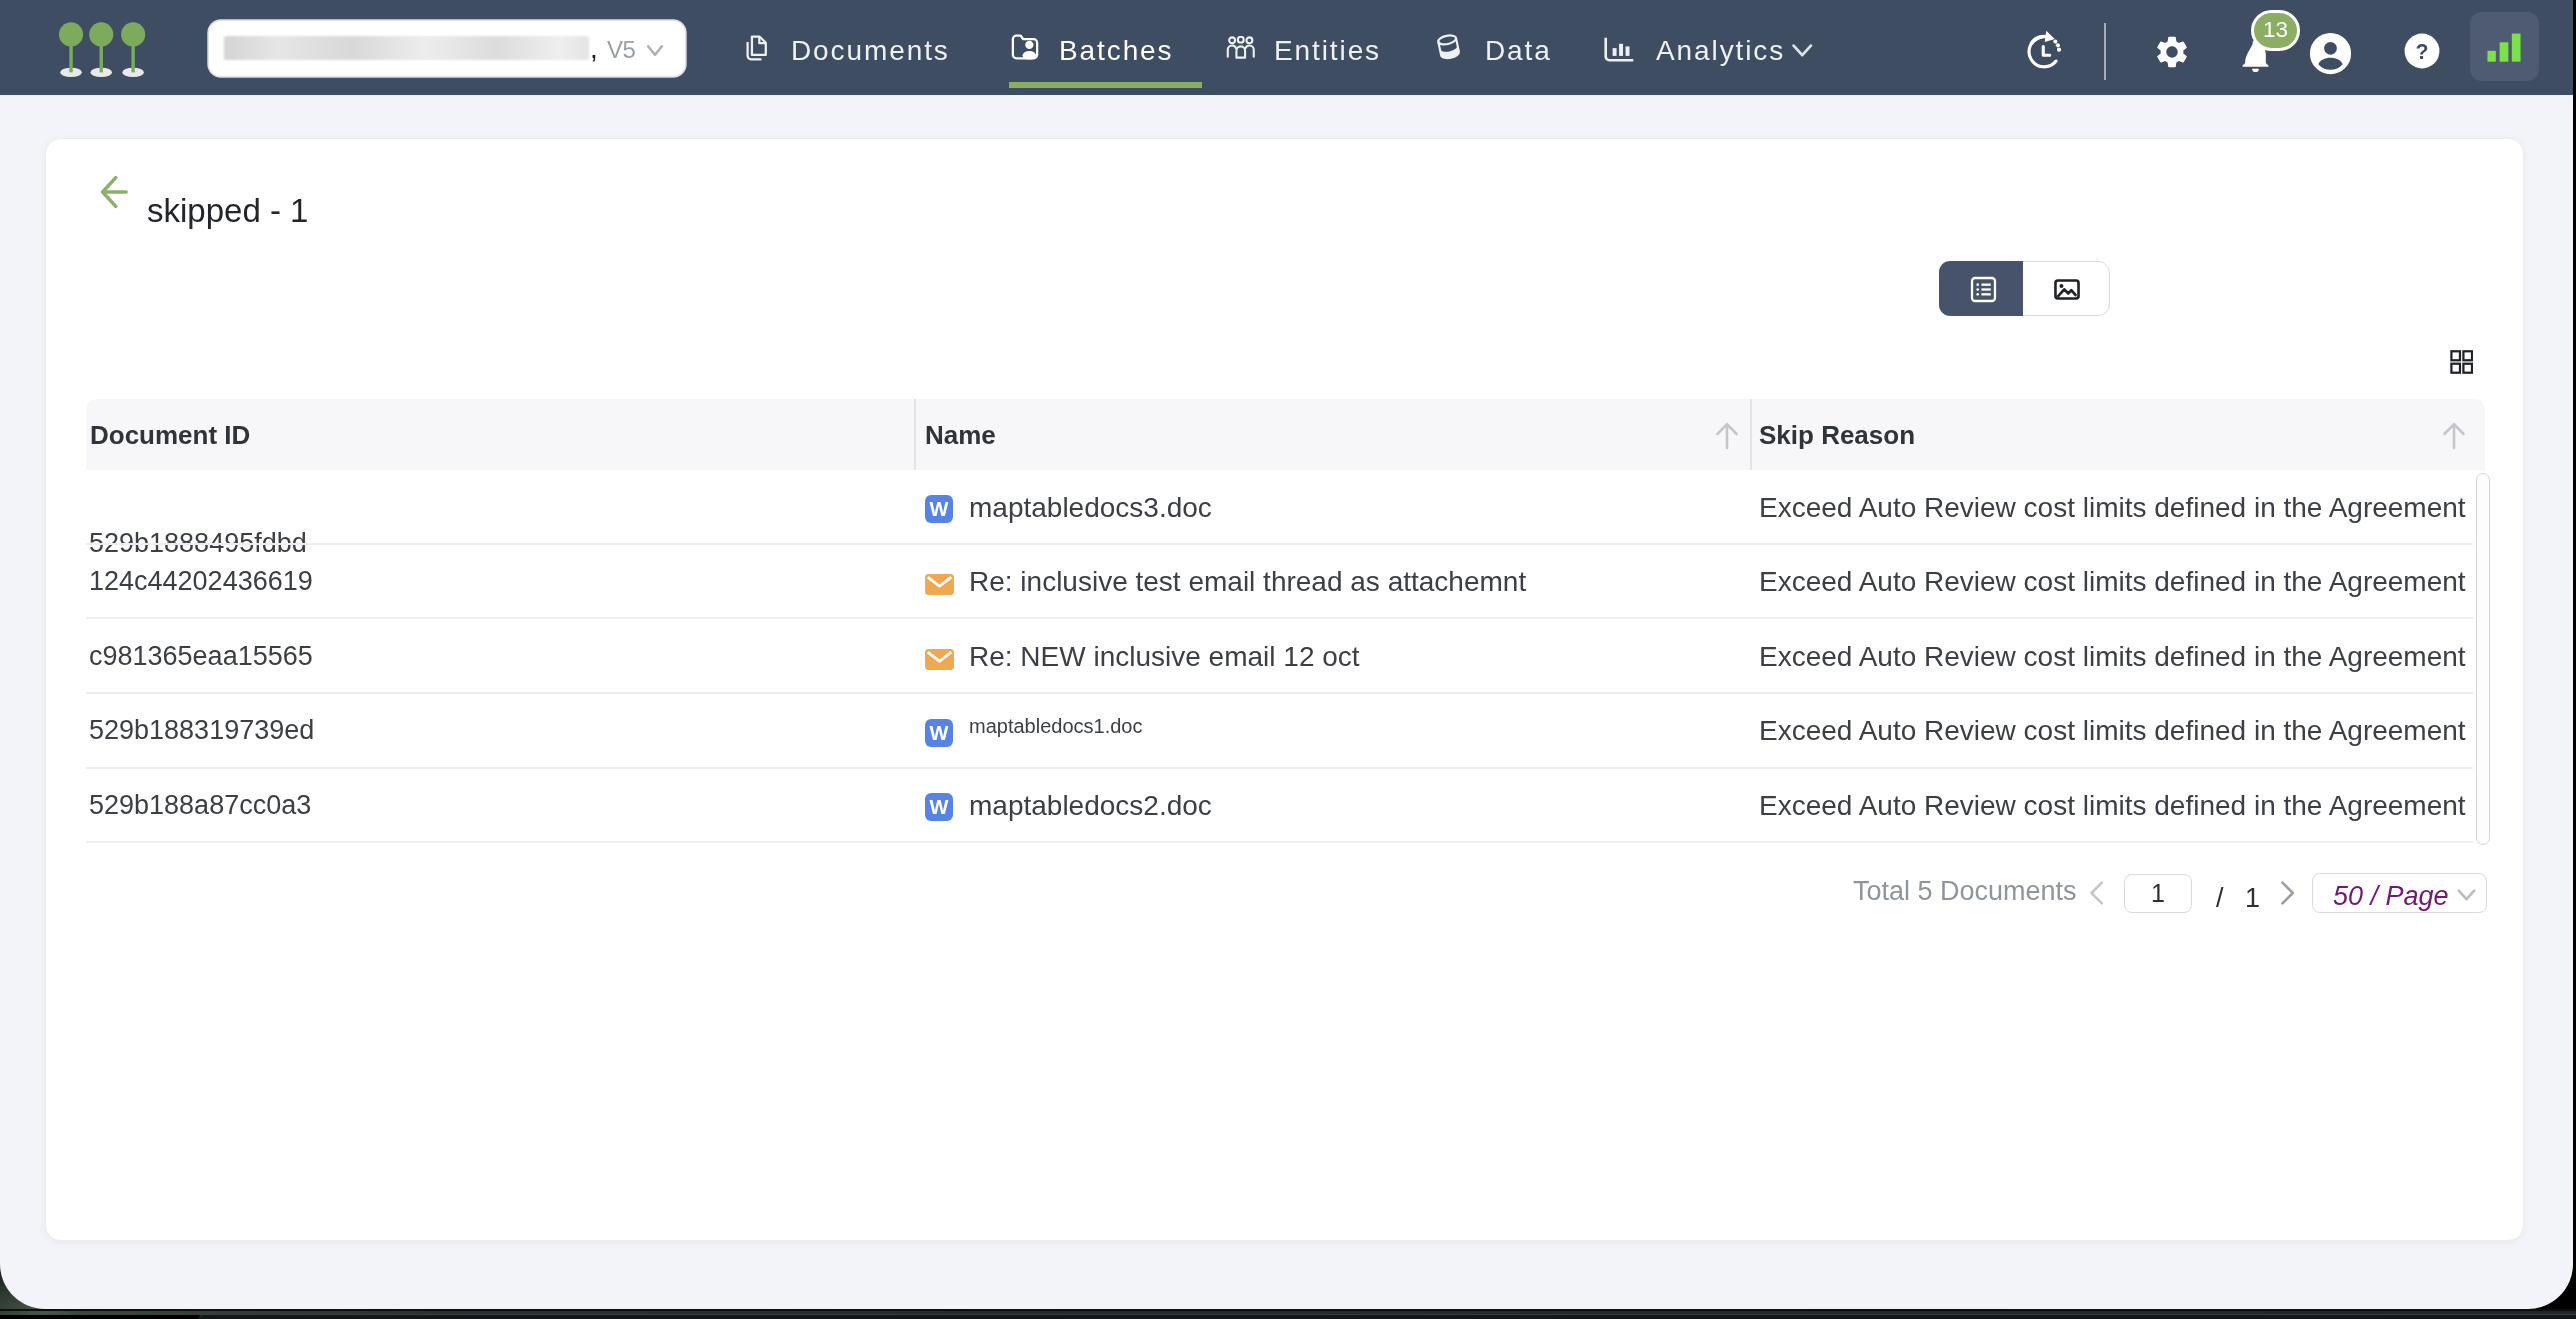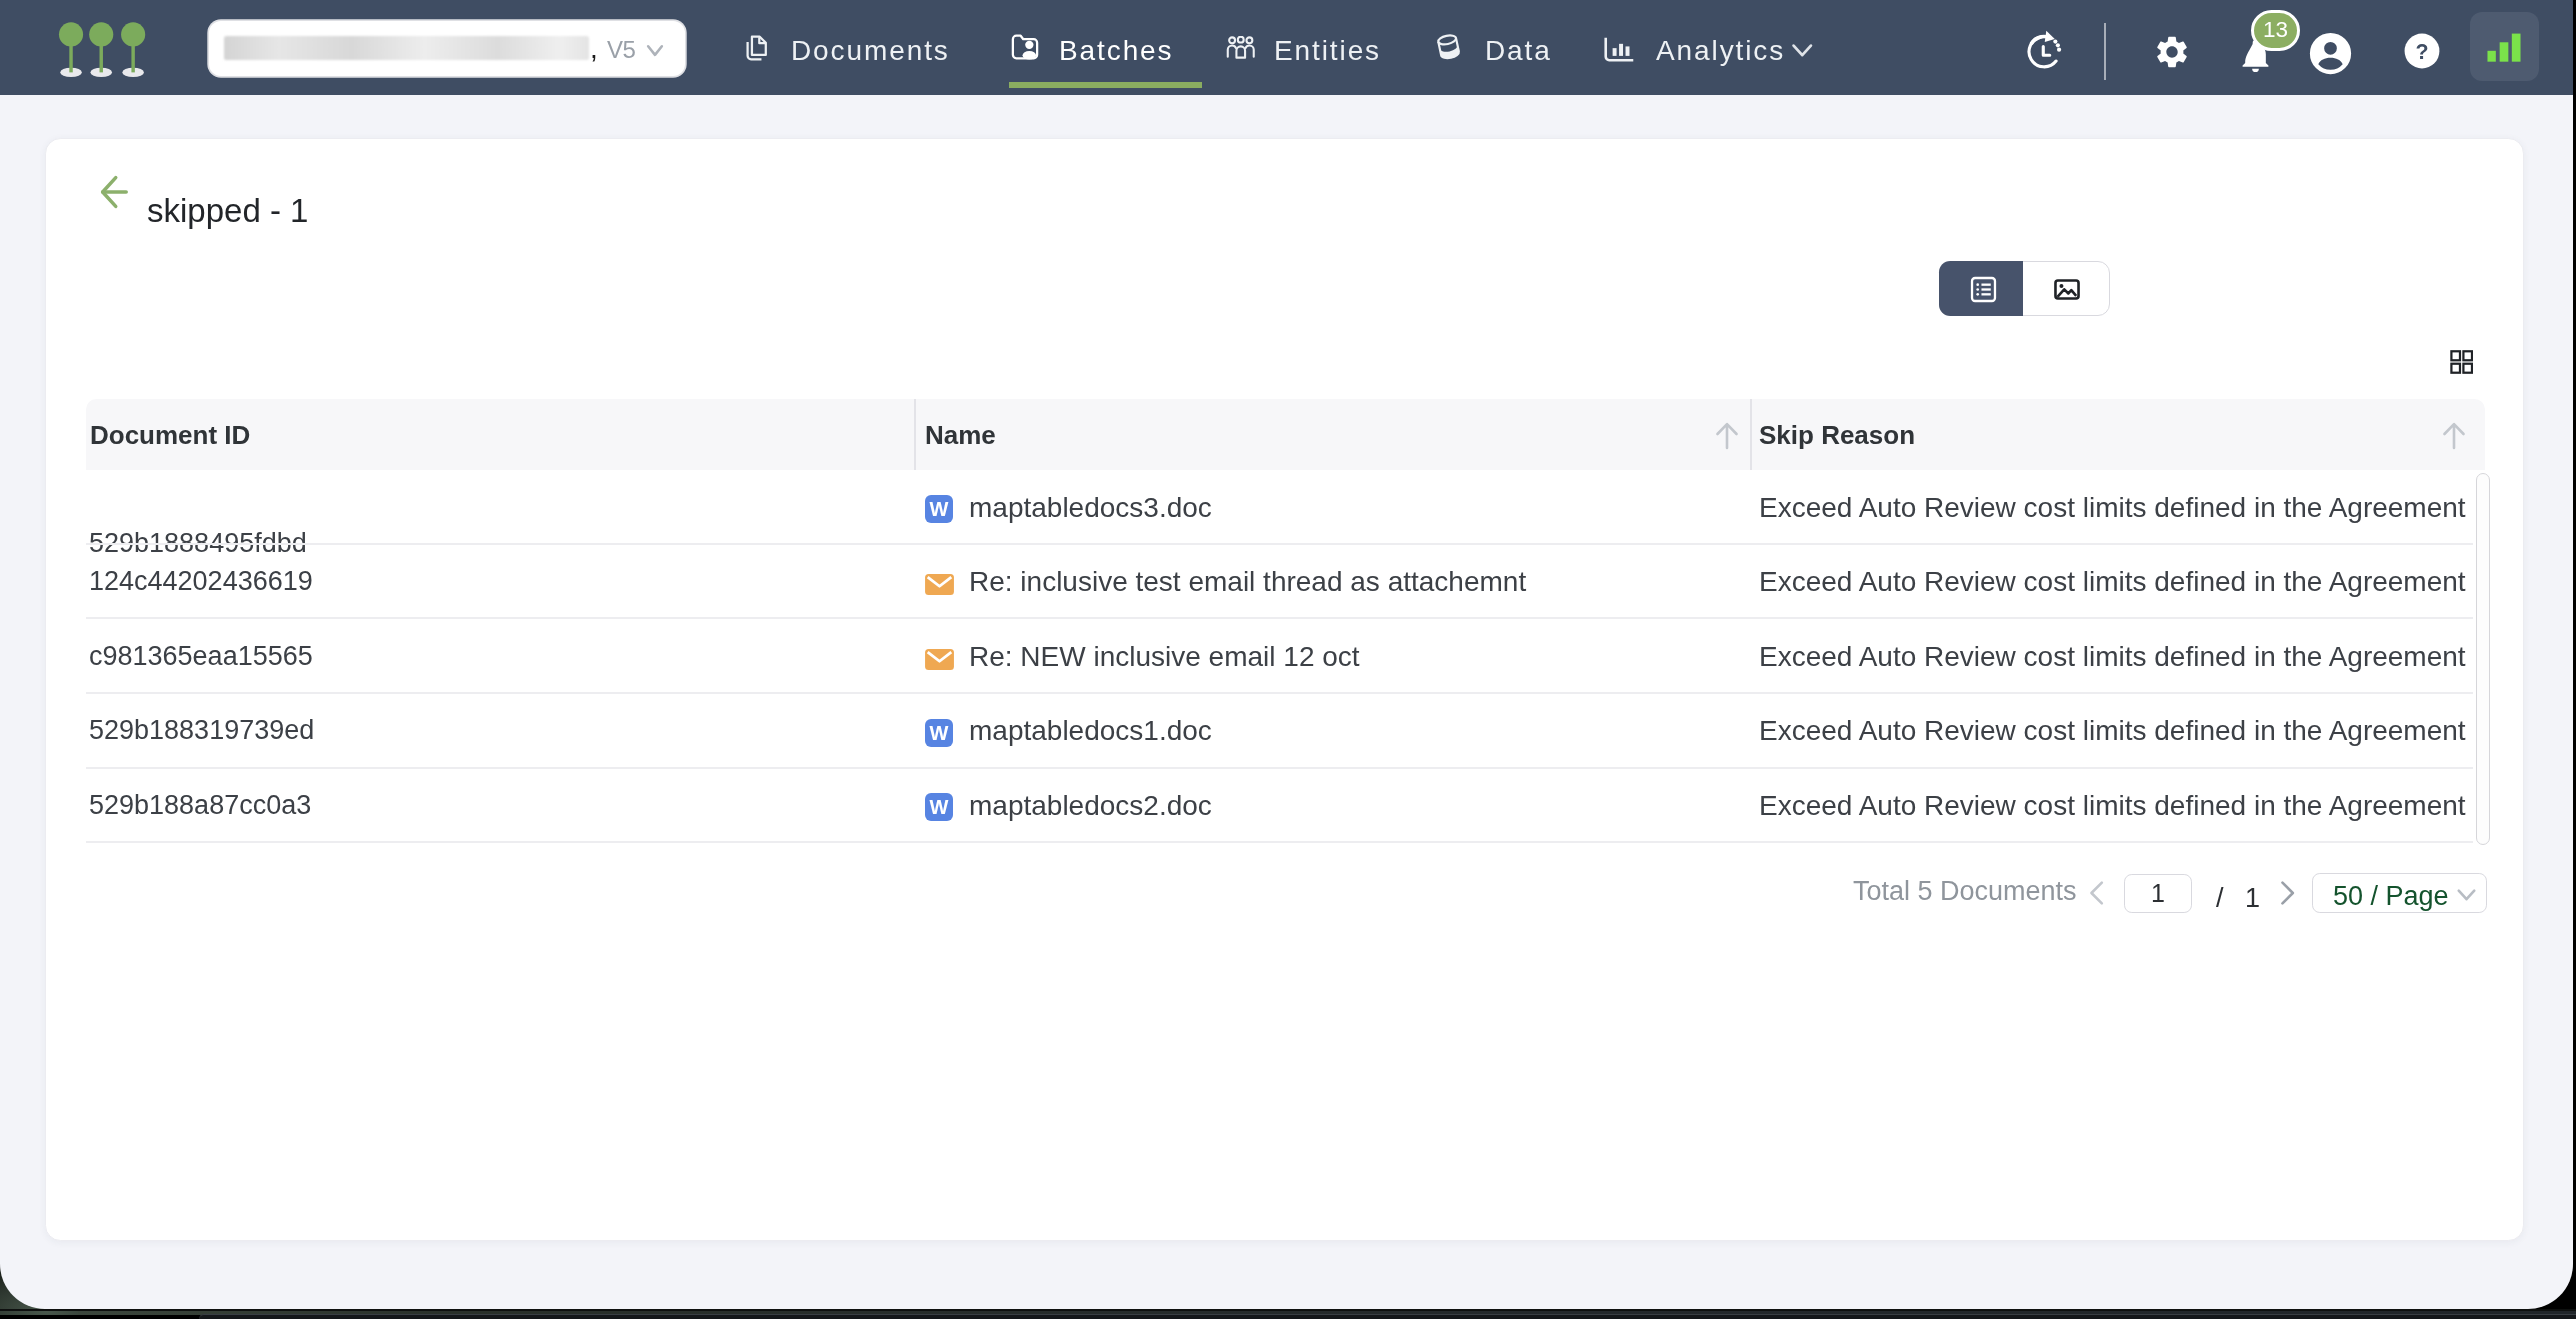--- a/index.html
+++ b/index.html
@@ -186,21 +186,21 @@
         <div class="abs" style="left:43px; top:502px; font-size:27px; color:#3c4046;">c981365eaa15565</div>
         <svg class="abs" style="left:879px; top:510px;" width="29" height="21" viewBox="0 0 33 24">
           <rect x="0" y="0" width="33" height="24" rx="4" fill="#efa852"></rect>
           <path d="M3 3.5 L16.5 14 L30 3.5" fill="none" stroke="#fff" stroke-width="3.2" stroke-linejoin="round"></path>
         </svg>
         <div class="abs" style="left:923px; top:502px; font-size:28px; color:#3c4046;">Re: NEW inclusive email 12 oct</div>
         <div class="abs" style="left:1713px; top:502px; font-size:28px; color:#3c4046;">Exceed Auto Review cost limits defined in the Agreement</div>
         <div class="abs" style="left:40px; top:553px; width:2387px; height:1.7px; background:#ededf0;"></div>
         <div class="abs" style="left:43px; top:576px; font-size:27px; color:#3c4046;">529b188319739ed</div>
         <div class="abs" style="left:879px; top:580px; width:28px; height:28px; background:#5784e2; border-radius:6px; color:#fff; font-size:20px; font-weight:bold; text-align:center; line-height:28px;">W</div>
-        <div class="abs" style="left:923px; top:576px; font-size:28px; color:#3c4046;">maptabledocs1.doc</div>
+        <div class="abs" style="left:923px; top:576px; font-size:20px; color:#3c4046;">maptabledocs1.doc</div>
         <div class="abs" style="left:1713px; top:576px; font-size:28px; color:#3c4046;">Exceed Auto Review cost limits defined in the Agreement</div>
         <div class="abs" style="left:40px; top:628px; width:2387px; height:1.7px; background:#ededf0;"></div>
         <div class="abs" style="left:43px; top:651px; font-size:27px; color:#3c4046;">529b188a87cc0a3</div>
         <div class="abs" style="left:879px; top:654px; width:28px; height:28px; background:#5784e2; border-radius:6px; color:#fff; font-size:20px; font-weight:bold; text-align:center; line-height:28px;">W</div>
         <div class="abs" style="left:923px; top:651px; font-size:28px; color:#3c4046;">maptabledocs2.doc</div>
         <div class="abs" style="left:1713px; top:651px; font-size:28px; color:#3c4046;">Exceed Auto Review cost limits defined in the Agreement</div>
         <div class="abs" style="left:40px; top:702px; width:2387px; height:1.7px; background:#ededf0;"></div>
       </div>
 
     <div class="abs" style="left:2430px; top:334px; width:14px; height:372px; border:1.7px solid #d6d6da; border-radius:7.8px; background:#fdfdfd;"></div>
@@ -209,19 +209,19 @@
     <svg class="abs" style="left:2042px; top:741px;" width="17.3" height="26" viewBox="0 0 20 30">
         <polyline points="16,3 4,15 16,27" fill="none" stroke="#c3c7cd" stroke-width="3" stroke-linecap="round" stroke-linejoin="round"></polyline>
       </svg>
     <div class="abs" style="left:2078px; top:735px; width:68px; height:39px; border:1.7px solid #d9d9df; border-radius:7.8px; background:#fff; font-size:25px; color:#2c2f33; text-align:center; line-height:36px;">1</div>
     <div class="abs" style="left:2170px; top:744px; font-size:27px; color:#2c2f33;">/</div>
     <div class="abs" style="left:2199px; top:744px; font-size:27px; color:#2c2f33;">1</div>
     <svg class="abs" style="left:2233px; top:741px;" width="17.3" height="26" viewBox="0 0 20 30">
         <polyline points="4,3 16,15 4,27" fill="none" stroke="#9aa0a8" stroke-width="3" stroke-linecap="round" stroke-linejoin="round"></polyline>
       </svg>
     <div class="abs" style="left:2266px; top:734px; width:175px; height:40px; border:1.7px solid #d9d9df; border-radius:7.8px; background:#fff;"></div>
-    <div class="abs" style="left:2287px; top:742px; font-size:27px; color:#14532d;">50 / Page</div>
+    <div class="abs" style="left:2287px; top:742px; font-size:27px; color:#701a75;font-style:italic;">50 / Page</div>
     <svg class="abs" style="left:2410px; top:749px;" width="21" height="14.7" viewBox="0 0 24 17">
         <polyline points="3,3 12,13 21,3" fill="none" stroke="#b8bdc4" stroke-width="3" stroke-linecap="round" stroke-linejoin="round"></polyline>
       </svg>
   </div>
 </div>
 
 
 </body></html>

